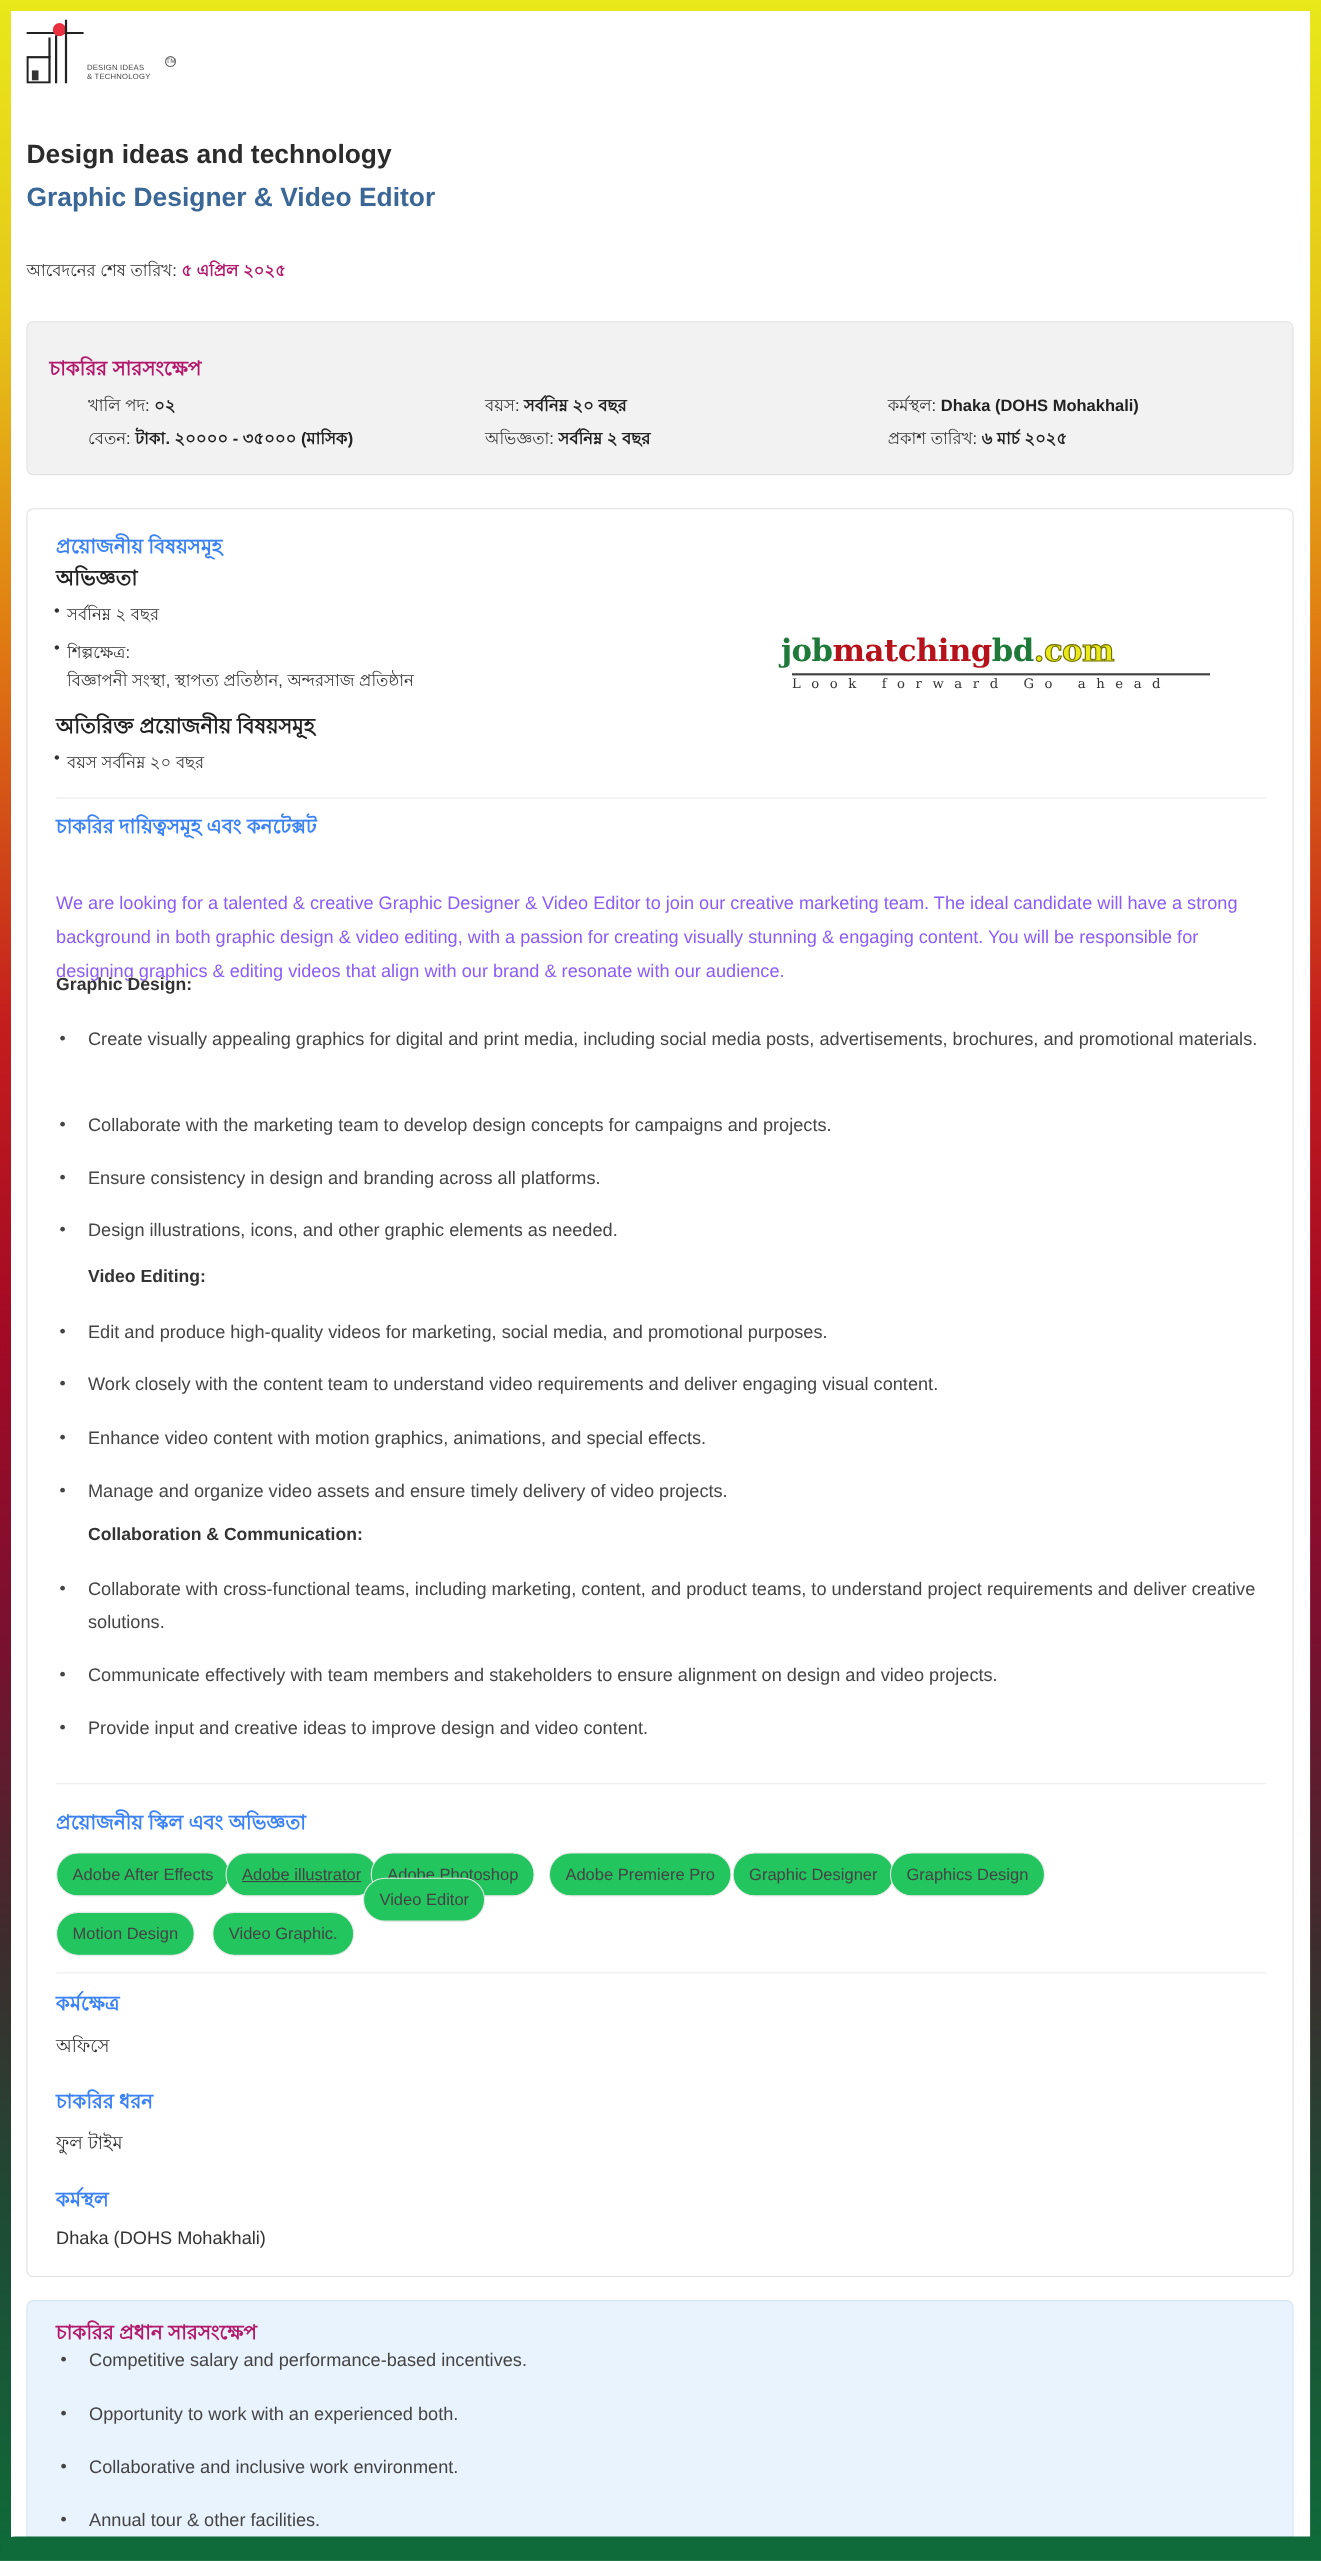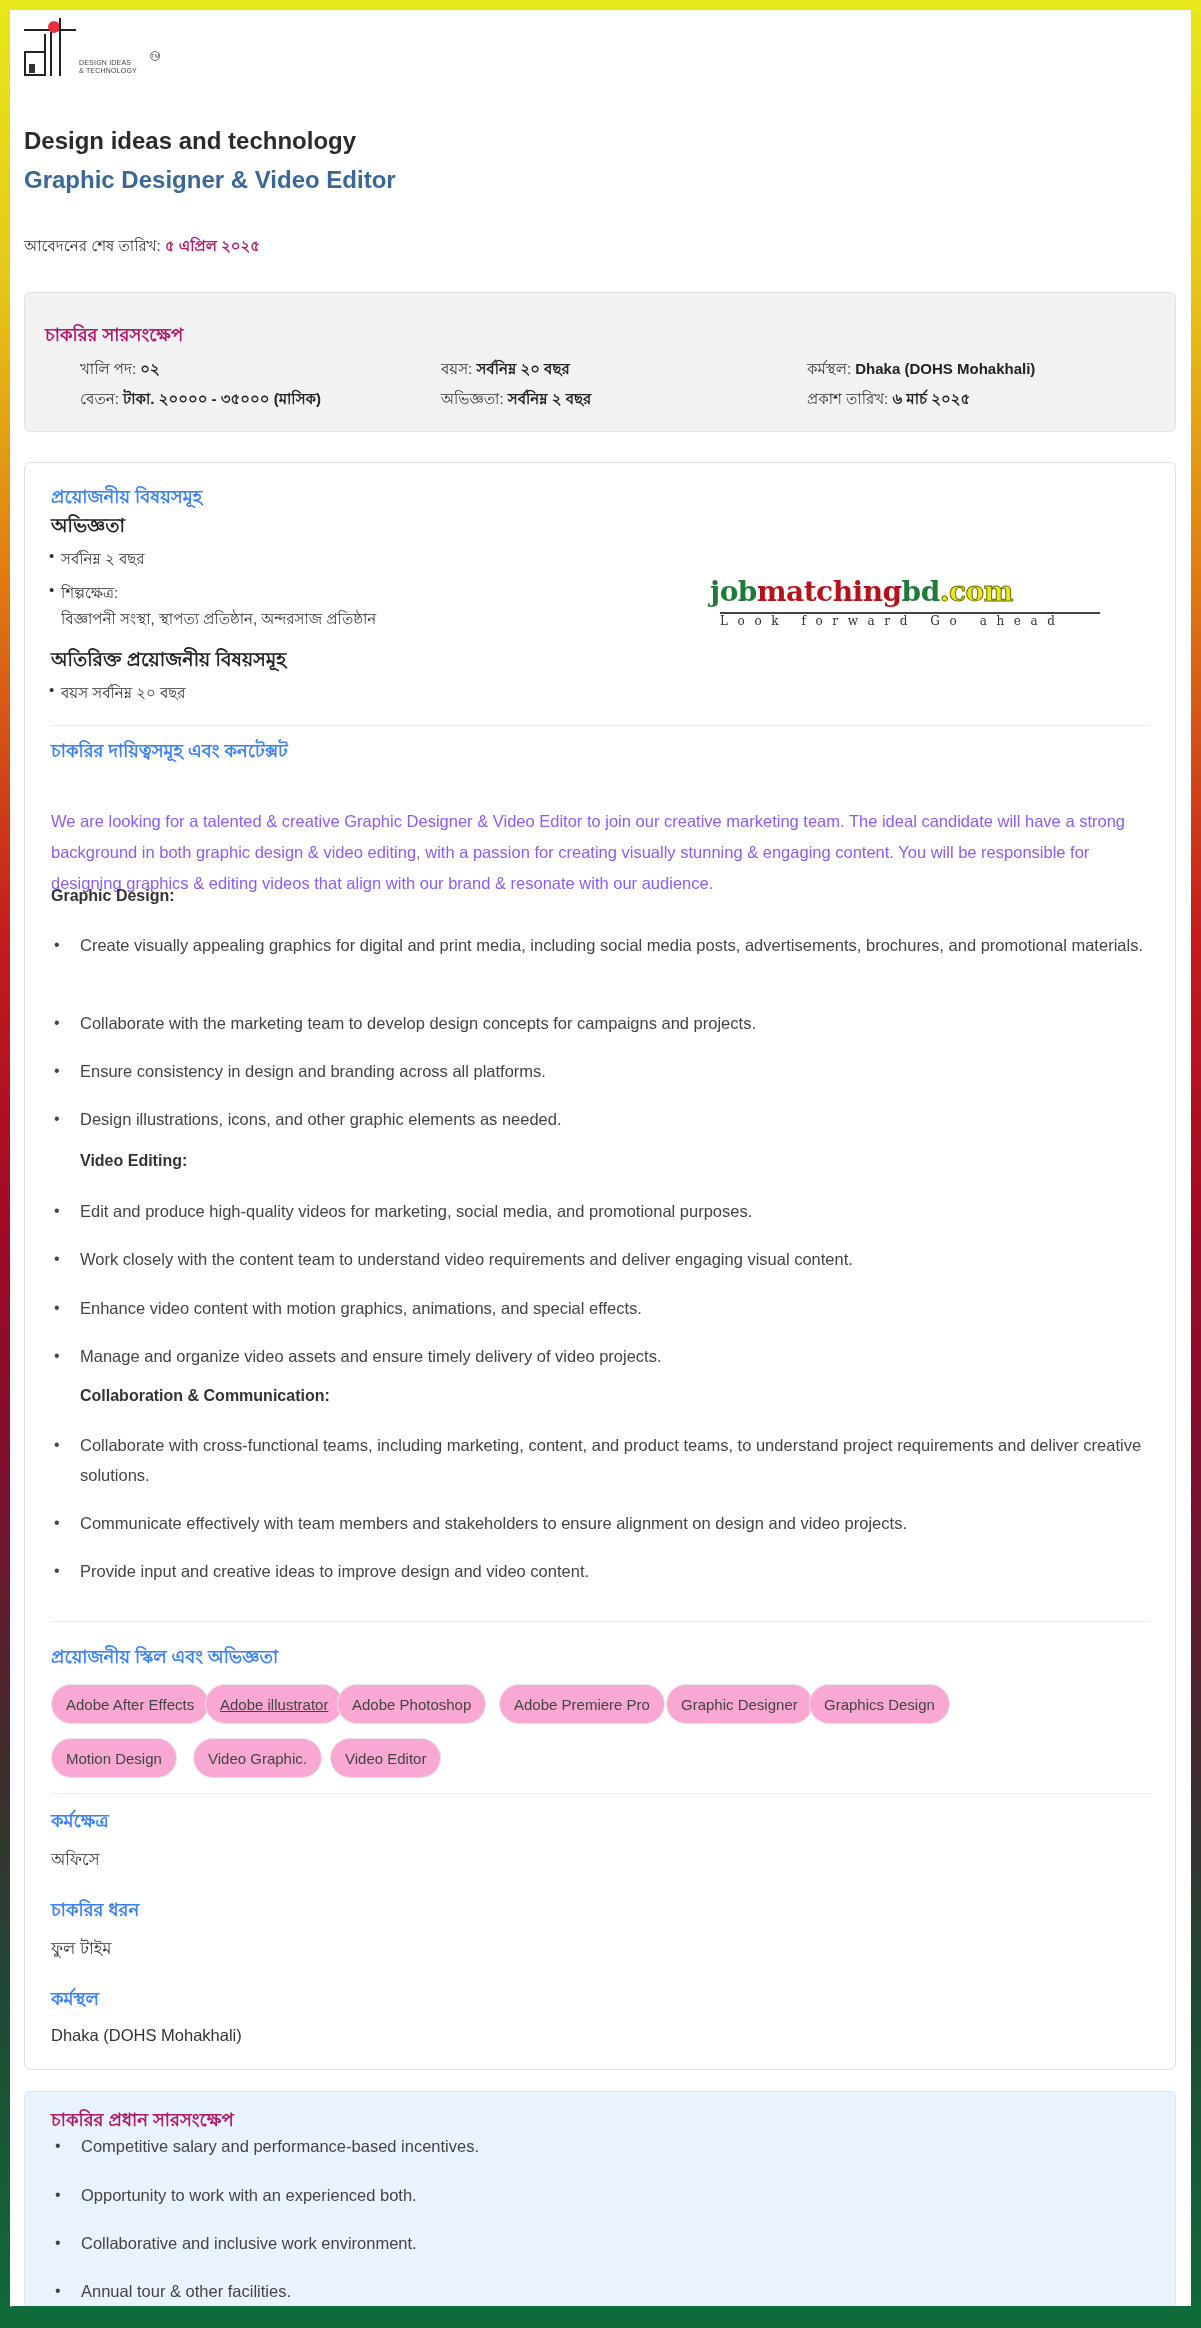--- a/index.html
+++ b/index.html
@@ -41,21 +41,21 @@
   .bn-li { position: absolute; left: 36px; font-size: 15px; color: #333; }
   .bn-li::before { content: "•"; position: absolute; left: -12px; }
   .divider { position: absolute; left: 26px; width: 1100px; height: 1px; background: #ececec; }
   .para { position: absolute; left: 26px; width: 1110px; font-size: 16.5px; line-height: 31px; color: #8b5cf6; margin-top: 40px; }
   .bold-label { position: absolute; font-size: 16px; font-weight: bold; color: #333; }
   .li { position: absolute; left: 55px; width: 1070px; font-size: 16.5px; line-height: 30px; color: #444; }
   .li::before { content: "•"; position: absolute; left: -26px; font-size: 16px; }
   .chip {
     position: absolute; height: 40px; line-height: 40px;
     padding: 0 14px; border-radius: 20px;
-    background: #f9a8d4; border: 1px solid #e6e6e6;
+    background: #22c55e; border: 1px solid #e6e6e6;
     font-size: 15px; color: #444; white-space: nowrap;
   }
   .plain { position: absolute; left: 26px; font-size: 16.5px; color: #333; }
 
   .watermark { position: absolute; left: 700px; top: 560px; width: 400px; height: 60px; }
   .wm-main { position: absolute; left: 0; top: 0; font-family: "DejaVu Serif", serif; font-weight: bold; font-size: 28px; letter-spacing: -0.5px; white-space: nowrap; line-height: 44px; }
   .wm-main .g { color: #1f7a3a; }
   .wm-main .r { color: #b5121b; }
   .wm-main .y { color: #e8e81a; -webkit-text-stroke: 1px #6d6d00; }
   .wm-line { position: absolute; left: 10px; top: 42px; width: 380px; height: 2px; background: #444; }
@@ -163,21 +163,21 @@
     <div class="sec-title" style="top:1180px;" data-name="skills-title">প্রয়োজনীয় স্কিল এবং অভিজ্ঞতা</div>
     <div data-name="skills-tag-list">
       <div class="chip" style="left:26px;top:1221px;" data-name="skill-tag">Adobe After Effects</div>
       <div class="chip" style="left:180px;top:1221px;text-decoration:underline;" data-name="skill-tag">Adobe illustrator</div>
       <div class="chip" style="left:312px;top:1221px;" data-name="skill-tag">Adobe Photoshop</div>
       <div class="chip" style="left:474px;top:1221px;" data-name="skill-tag">Adobe Premiere Pro</div>
       <div class="chip" style="left:641px;top:1221px;" data-name="skill-tag">Graphic Designer</div>
       <div class="chip" style="left:784px;top:1221px;" data-name="skill-tag">Graphics Design</div>
       <div class="chip" style="left:26px;top:1275px;" data-name="skill-tag">Motion Design</div>
       <div class="chip" style="left:168px;top:1275px;" data-name="skill-tag">Video Graphic.</div>
-      <div class="chip" style="left:305px;top:1275px;" data-name="skill-tag">Video Editor</div>
+      <div class="chip" style="left:305px;top:1244px;" data-name="skill-tag">Video Editor</div>
     </div>
 
     <div class="divider" style="top:1330px;" data-name="section-divider"></div>
 
     <div class="sec-title" style="top:1344px;" data-name="workplace-title">কর্মক্ষেত্র</div>
     <div class="plain" style="top:1384px;" data-name="workplace-value">অফিসে</div>
 
     <div class="sec-title" style="top:1433px;" data-name="employment-type-title">চাকরির ধরন</div>
     <div class="plain" style="top:1473px;" data-name="employment-type-value">ফুল টাইম</div>
 

